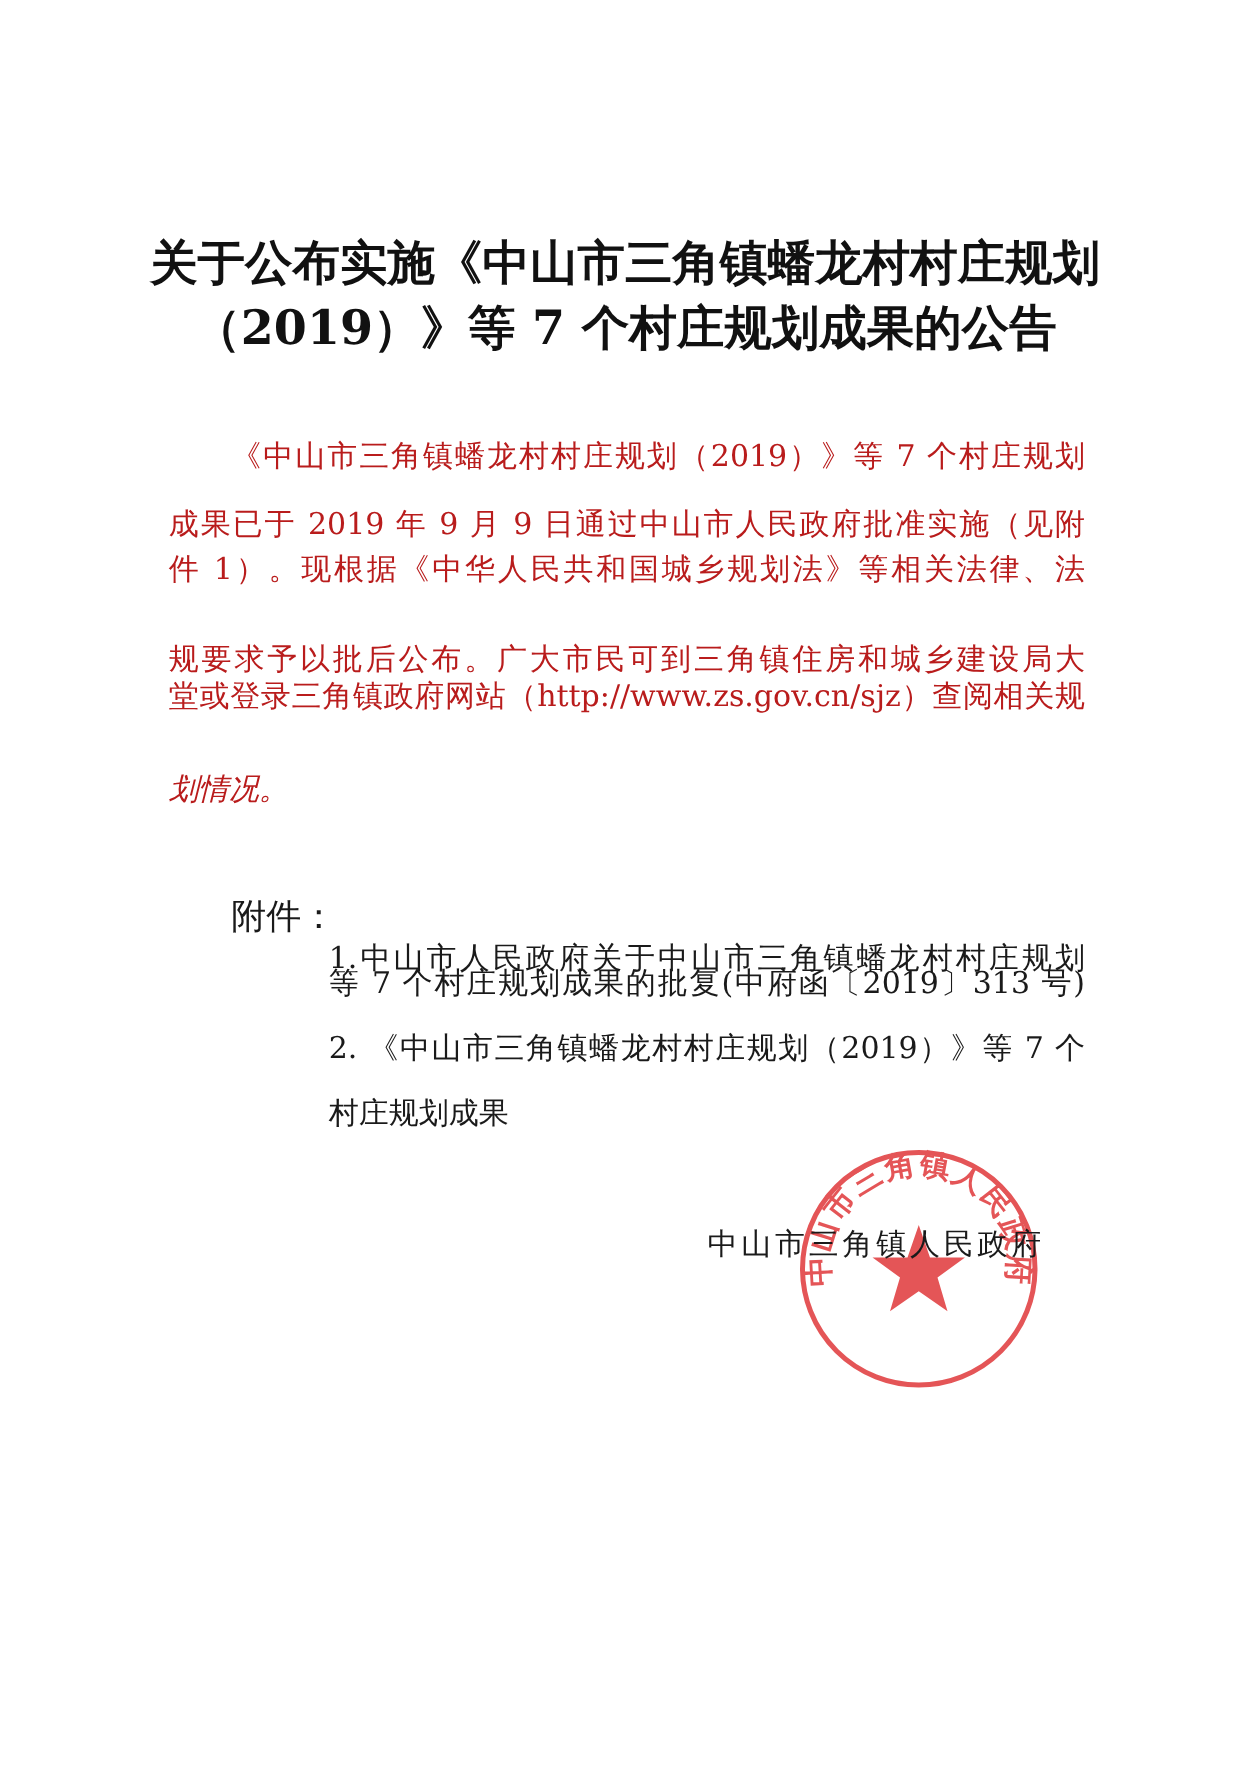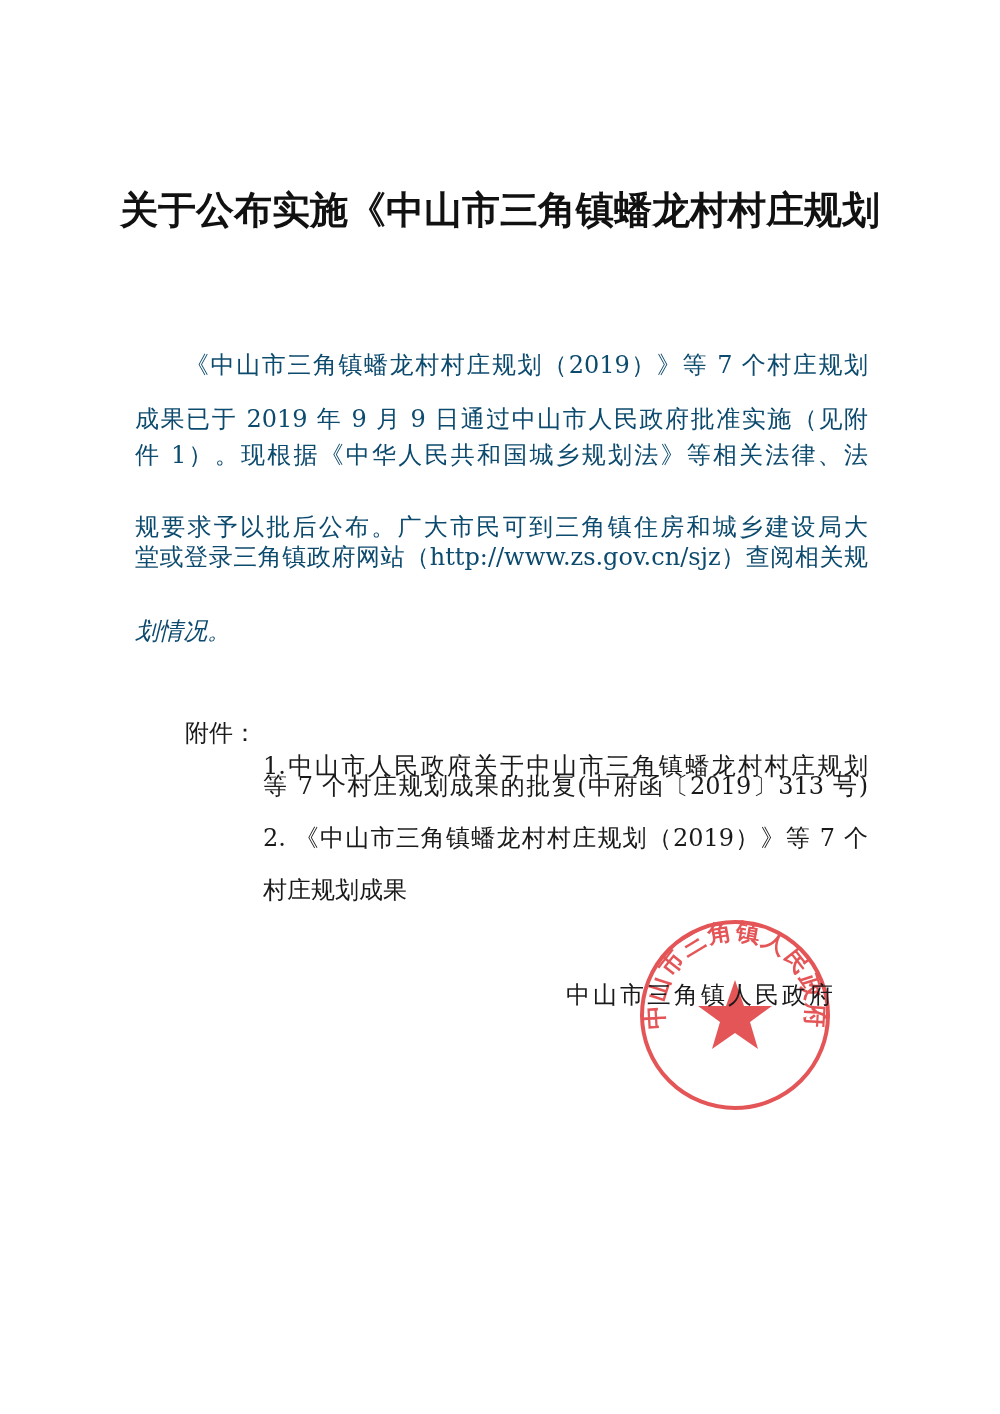--- a/index.html
+++ b/index.html
@@ -37,32 +37,32 @@
     .title.l1 { top: 176px; }
     .title.l2 { top: 228px; }
 
     .body-line {
       position: absolute;
       left: 135px;
       width: 733px;
       font-size: 24px;
       line-height: 30px;
       height: 30px;
-      color: #0c4a6e;
+      color: #b91c1c;
       white-space: nowrap;
       text-align: justify;
       text-align-last: justify;
     }
     .body-line.last { text-align-last: left; }
     .body-line.indent { left: 185px; width: 683px; }
 
     .attach-label {
       position: absolute;
       left: 185px;
-      font-size: 24px;
+      font-size: 28px;
       line-height: 30px;
       white-space: nowrap;
     }
     .attach-line {
       position: absolute;
       left: 263px;
       width: 605px;
       font-size: 24px;
       line-height: 30px;
       white-space: nowrap;
@@ -88,20 +88,21 @@
       z-index: 1;
       opacity: 0.85;
     }
   </style>
 </head>
 <body>
 
 <div class="page">
 
   <div class="title l1">关于公布实施《中山市三角镇蟠龙村村庄规划</div>
+  <div class="title l2">（2019）》等 7 个村庄规划成果的公告</div>
 
   <div>
     <div class="body-line indent" style="top:350px;">《中山市三角镇蟠龙村村庄规划（2019）》等 7 个村庄规划</div>
     <div class="body-line" style="top:404px;">成果已于 2019 年 9 月 9 日通过中山市人民政府批准实施（见附</div>
     <div class="body-line" style="top:440px;">件 1）。现根据《中华人民共和国城乡规划法》等相关法律、法</div>
     <div class="body-line" style="top:512px;">规要求予以批后公布。广大市民可到三角镇住房和城乡建设局大</div>
     <div class="body-line" style="top:542px;">堂或登录三角镇政府网站（http://www.zs.gov.cn/sjz）查阅相关规</div>
     <div class="body-line last" style="top:616px;font-style:italic;">划情况。</div>
   </div>
 

